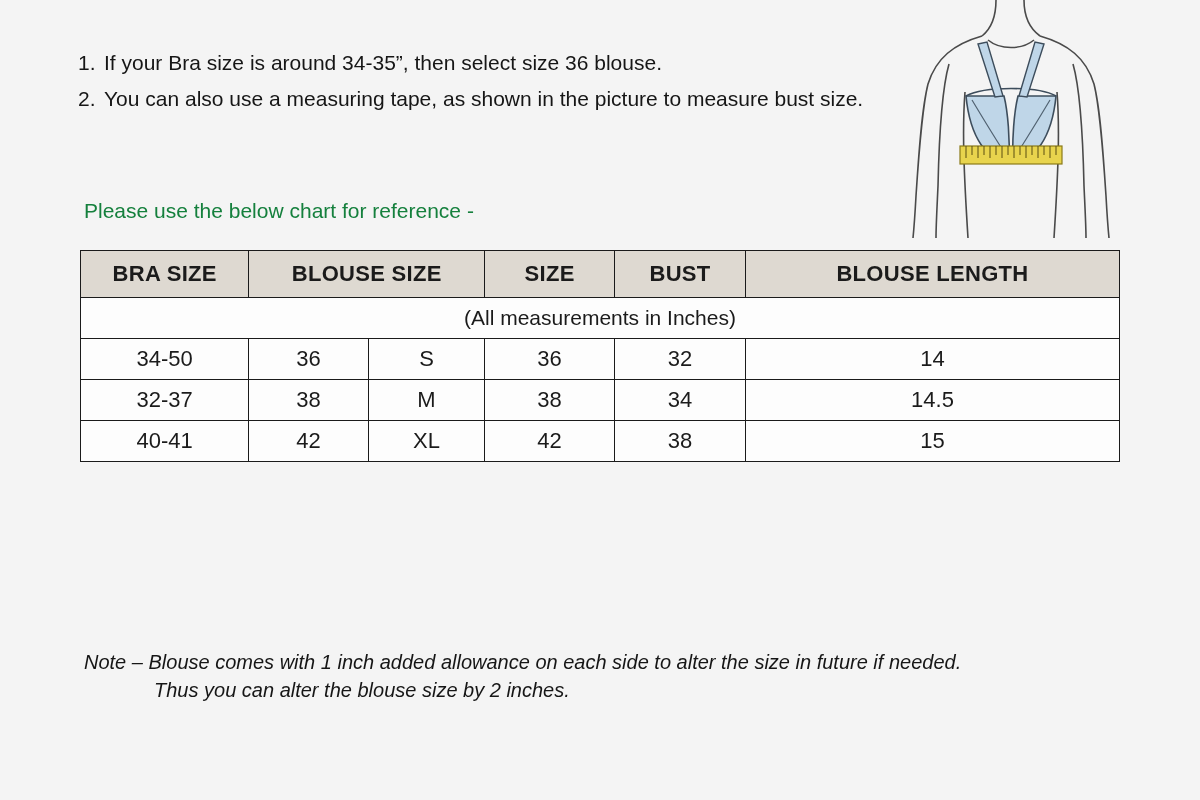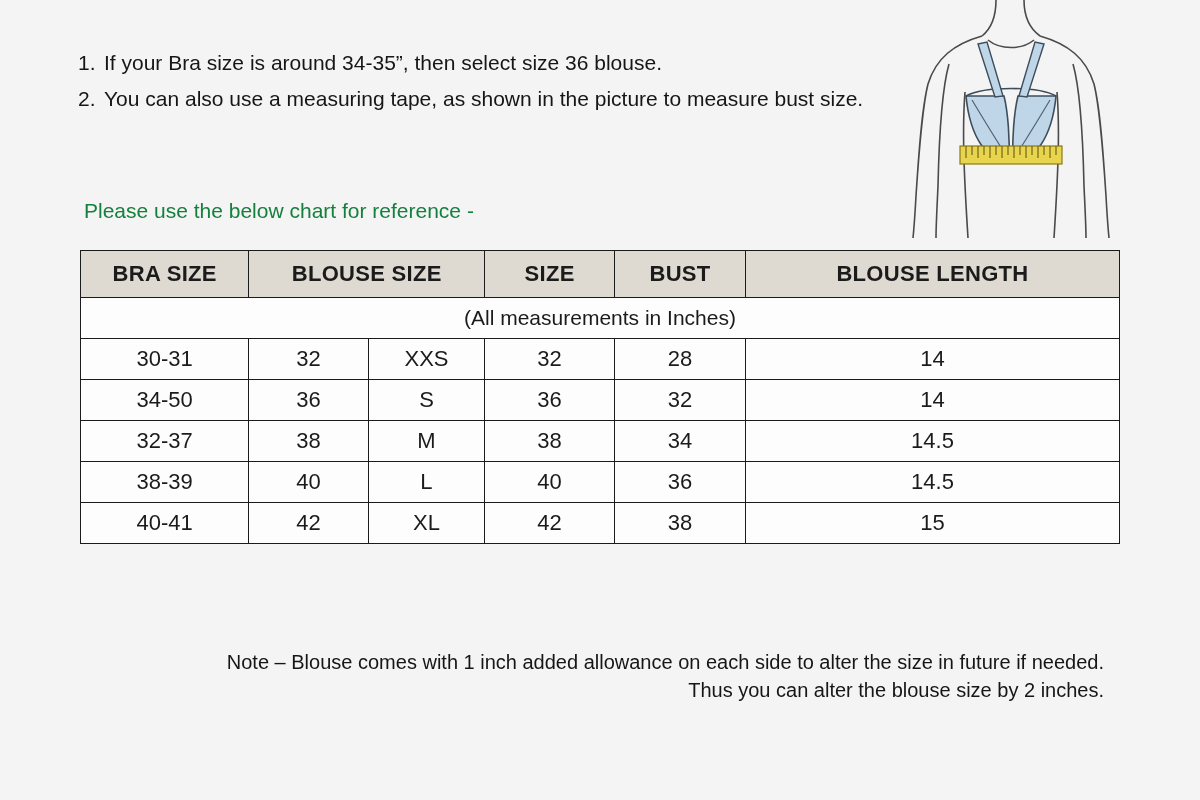--- a/index.html
+++ b/index.html
@@ -111,24 +111,24 @@
   col.c3 { width: 12.5%; }
   col.c4 { width: 12.6%; }
   col.c5 { width: 36.0%; }
 
   
   .note {
     position: absolute;
     left: 84px;
     top: 648px;
     width: 1020px;
+    font-style: italic;
     font-size: 20px;
     line-height: 1.42;
     color: #161616;
-    text-align: right;
   }
   .note .line2 {
     display: block;
     padding-left: 70px;
   }
 </style>
 </head>
 <body>
 
 <div class="page">
@@ -227,52 +227,36 @@
           <th>BUST</th>
           <th>BLOUSE LENGTH</th>
         </tr>
       </thead>
       <tbody>
         <tr class="measure-row">
           <td colspan="6">(All measurements in Inches)</td>
         </tr>
 
         <tr>
-          <td>30-31</td>
-          <td>32</td>
-          <td>XXS</td>
-          <td>32</td>
-          <td>28</td>
-          <td>14</td>
-        </tr>
-        <tr>
           <td>34-50</td>
           <td>36</td>
           <td>S</td>
           <td>36</td>
           <td>32</td>
           <td>14</td>
         </tr>
         <tr>
           <td>32-37</td>
           <td>38</td>
           <td>M</td>
           <td>38</td>
           <td>34</td>
           <td>14.5</td>
         </tr>
         <tr>
-          <td>38-39</td>
-          <td>40</td>
-          <td>L</td>
-          <td>40</td>
-          <td>36</td>
-          <td>14.5</td>
-        </tr>
-        <tr>
           <td>40-41</td>
           <td>42</td>
           <td>XL</td>
           <td>42</td>
           <td>38</td>
           <td>15</td>
         </tr>
       </tbody>
     </table>
   </div>

